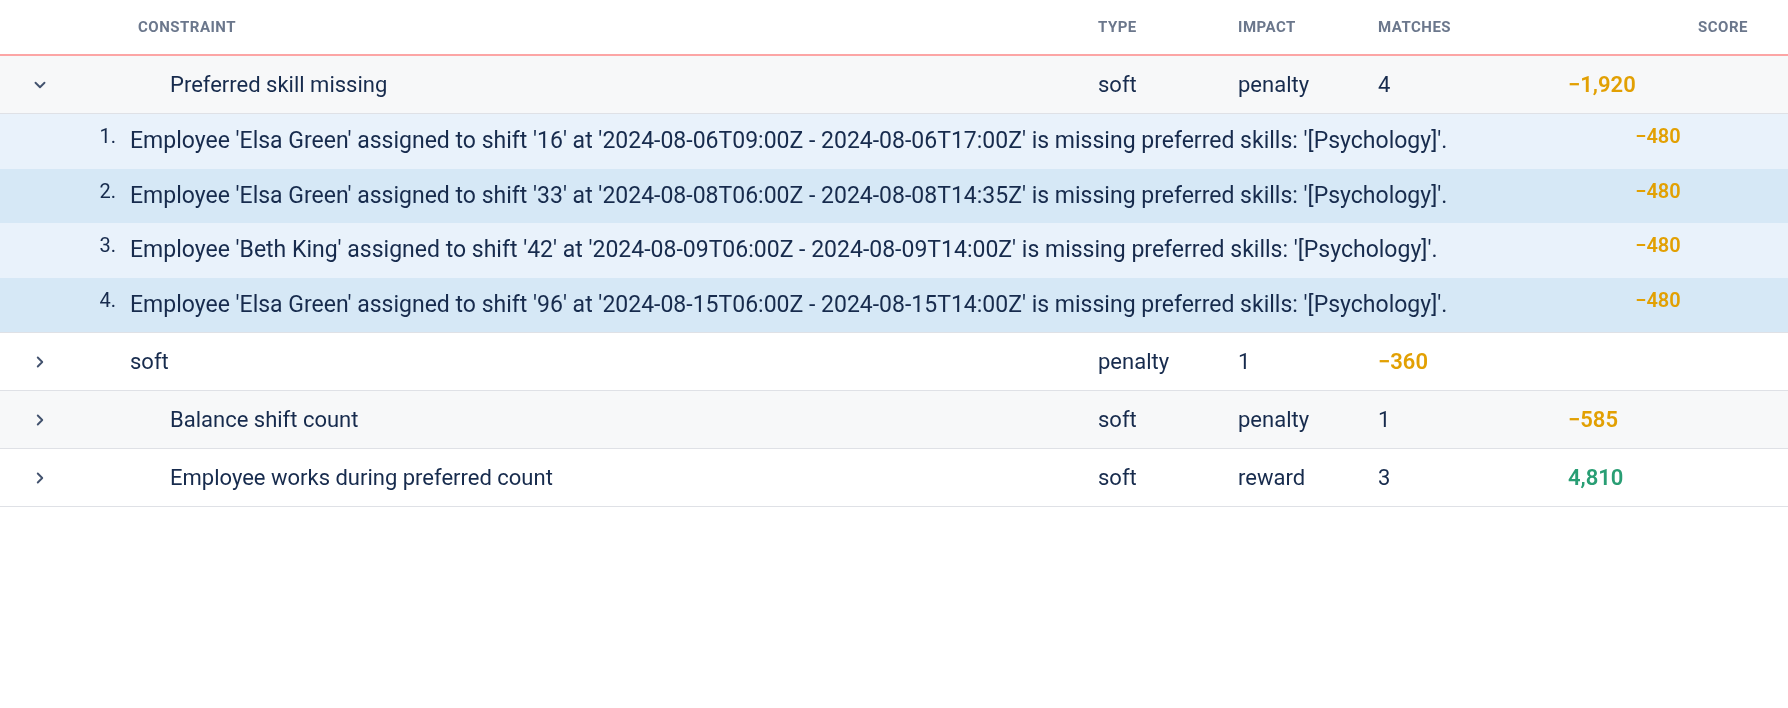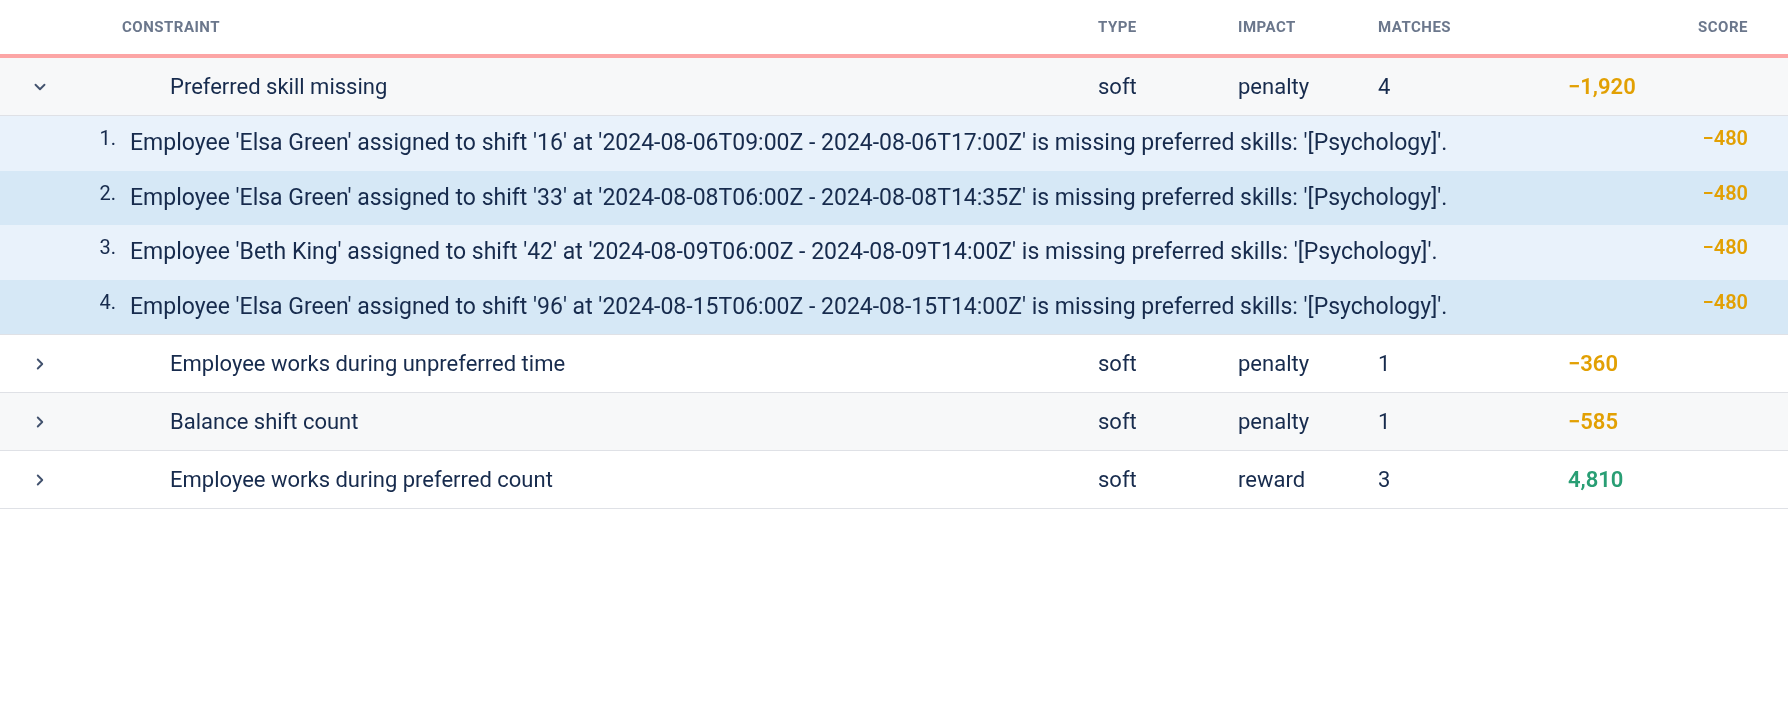--- a/index.html
+++ b/index.html
@@ -13,22 +13,22 @@
       color: #172B4D;
       background: #fff;
       width: 1788px;
     }
     .table {
       width: 100%;
     }
     .header-row {
       display: grid;
       grid-template-columns: 60px 60px 1fr 140px 140px 190px 180px;
-      padding: 18px 40px 18px 2px;
-      border-bottom: 4px solid #fca5a5;
+      padding: 18px 40px 18px 18px;
+      border-bottom: 2px solid #fca5a5;
     }
     .header-cell {
       font-size: 15px;
       font-weight: 700;
       color: #6B778C;
       letter-spacing: 0.5px;
       text-transform: uppercase;
     }
     .header-cell.constraint {
       grid-column: 3;
@@ -99,21 +99,21 @@
     .detail-text {
       font-size: 23px;
       color: #172B4D;
       line-height: 1.5;
       grid-column: 3 / 7;
       padding-right: 20px;
     }
     .detail-score {
       font-size: 20px;
       font-weight: 600;
-      text-align: right;
+      text-align: center;
       color: #E2A003;
       grid-column: 7;
       font-variant-numeric: tabular-nums;
       align-self: start;
     }
     .details-wrap {
       padding: 0;
       border-bottom: 1px solid #DFE1E6;
     }
   </style>
@@ -168,21 +168,20 @@
           <div class="detail-score">−480</div>
         </div>
       </div>
       <div class="summary-row">
         <div class="chevron">
           <svg viewBox="0 0 24 24" fill="none" stroke="currentColor" stroke-width="2.5" stroke-linecap="round" stroke-linejoin="round">
             <polyline points="9 18 15 12 9 6"></polyline>
           </svg>
         </div>
         <div></div>
-        <div class="constraint-name">Employee works during unpreferred time</div>
         <div class="type-cell">soft</div>
         <div class="impact-cell">penalty</div>
         <div class="matches-cell">1</div>
         <div class="score-cell score-negative">−360</div>
       </div>
       <div class="summary-row alt">
         <div class="chevron">
           <svg viewBox="0 0 24 24" fill="none" stroke="currentColor" stroke-width="2.5" stroke-linecap="round" stroke-linejoin="round">
             <polyline points="9 18 15 12 9 6"></polyline>
           </svg>

